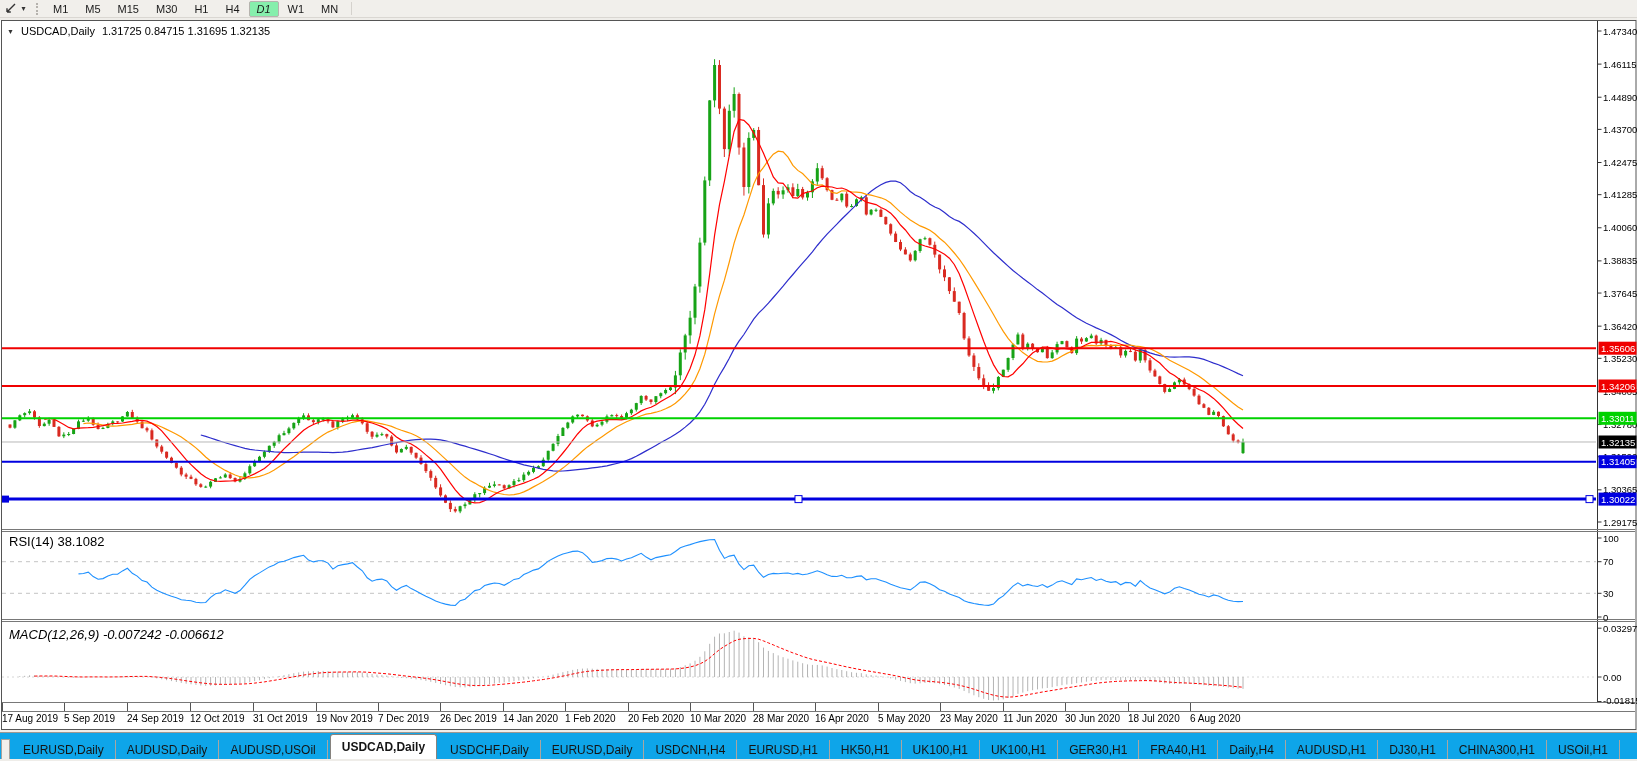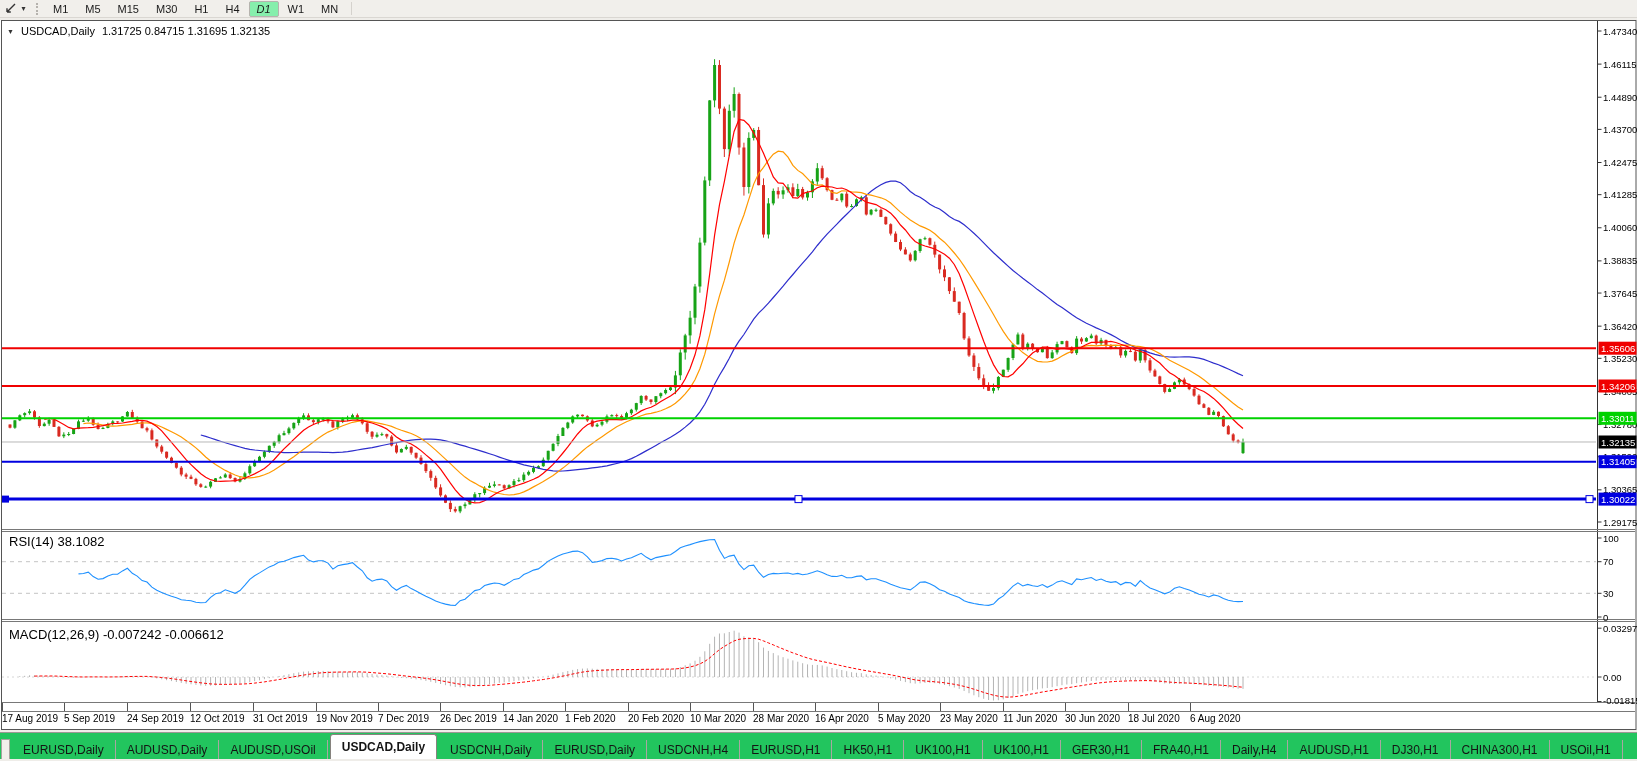--- a/index.html
+++ b/index.html
@@ -13,23 +13,23 @@
   .tfbtn{height:14px;padding:0 7px;font-size:11px;color:#1a1a1a;display:flex;align-items:center;border:1px solid transparent;border-radius:2px;}
   .tfbtn.active{background:#86efac;border-color:#b6b3ae;font-style:italic;}
   .tbsep{height:13px;border-left:1px solid #d5d2cd;margin:0 5px;}
   
   #chartwin{position:absolute;left:0;top:20px;width:1637px;height:710px;background:#fff;z-index:1;}
   #csvg{position:absolute;left:0;top:0;z-index:2;pointer-events:none;}
   .chart-title{position:absolute;left:7px;top:25px;font-size:11px;color:#000;display:flex;align-items:center;gap:7px;z-index:3;}
   .collapse{font-size:7px;color:#333;}
   .panel-label{position:absolute;left:9px;font-size:13px;color:#000;z-index:3;}
   #rsi-label{top:534px;}
-  #macd-label{top:627px;}
+  #macd-label{top:627px;font-style:italic;}
   
-  .tabbar{position:absolute;left:0;top:732px;width:1637px;height:26px;background:#22c55e;border-top:1px solid #9b9893;display:flex;align-items:flex-end;z-index:5;}
+  .tabbar{position:absolute;left:0;top:732px;width:1637px;height:26px;background:#0ea5e9;border-top:1px solid #9b9893;display:flex;align-items:flex-end;z-index:5;}
   .tabstub{width:7px;height:19px;background:#f2f0ec;border:1px solid #a6a39e;border-bottom:none;margin:0 2px 0 1px;}
   .tab{height:19px;padding:0 11px;font-size:12px;display:flex;align-items:center;color:#141414;border-right:1px solid #a9a6a1;white-space:nowrap;}
   .tab.active{height:24px;background:#fff;border:1px solid #86837e;border-bottom:none;border-radius:3px 3px 0 0;font-weight:bold;margin:0 2px;}
 </style>
 </head>
 <body>
 
 <div class="toolbar">
   <div class="tool-icon">
     <svg width="13" height="13" viewBox="0 0 13 13">
@@ -948,21 +948,21 @@
     <rect x="1598.5" y="435.5" width="38" height="13" fill="#000000"></rect>
     <text x="1601" y="445.5" font-size="9.5" fill="#fff">1.32135</text>
   </svg>
 
 <div class="tabbar" id="tabbar">
   <div class="tabstub"></div>
 <div class="tab">EURUSD,Daily</div>
     <div class="tab">AUDUSD,Daily</div>
     <div class="tab">AUDUSD,USOil</div>
     <div class="tab active">USDCAD,Daily</div>
-    <div class="tab">USDCNH,Daily</div>
+    <div class="tab">USDCHF,Daily</div>
     <div class="tab">EURUSD,Daily</div>
     <div class="tab">USDCNH,H4</div>
     <div class="tab">EURUSD,H1</div>
     <div class="tab">HK50,H1</div>
     <div class="tab">UK100,H1</div>
     <div class="tab">UK100,H1</div>
     <div class="tab">GER30,H1</div>
     <div class="tab">FRA40,H1</div>
     <div class="tab">Daily,H4</div>
     <div class="tab">AUDUSD,H1</div>

